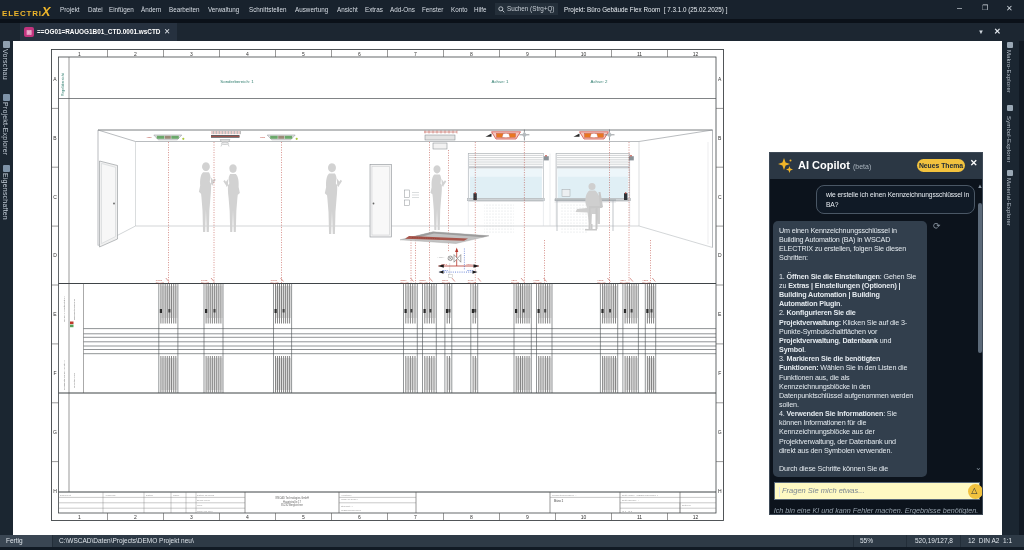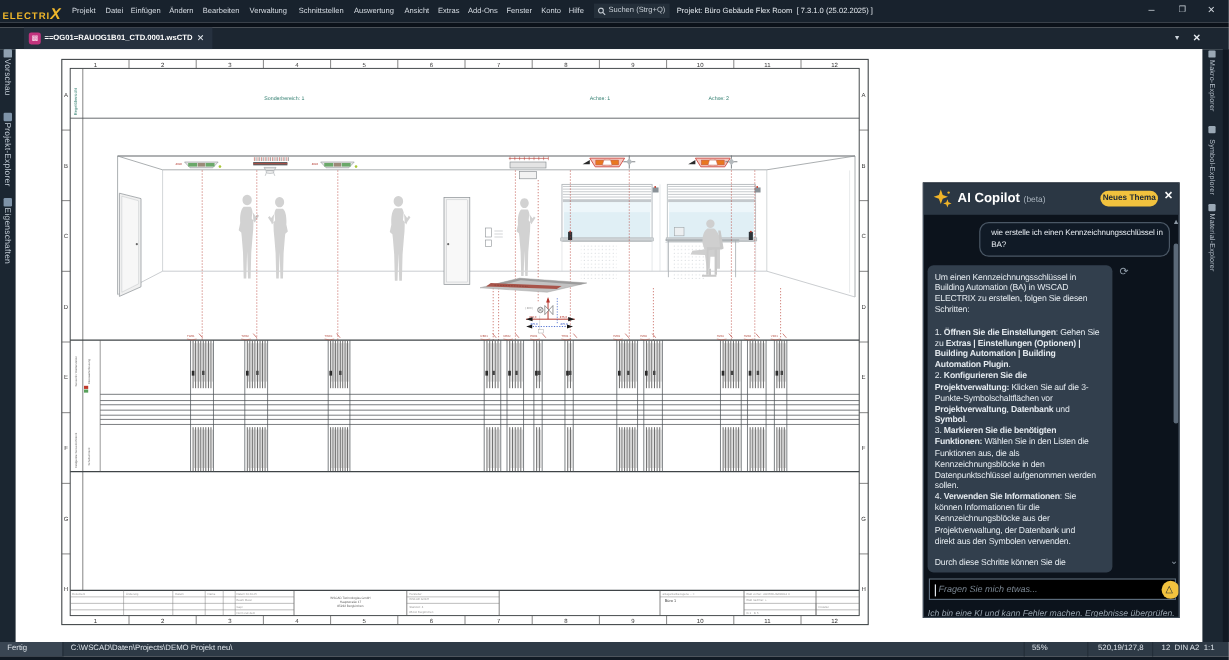--- a/index.html
+++ b/index.html
@@ -789,21 +789,21 @@
   </div>
   <div class="abs" style="left:163px;top:68px;color:#8b97a3;font-size:9px;">⟳</div>
   <div class="abs" style="left:3px;top:68px;width:154px;height:256px;background:#323f4d;border-radius:5px;box-sizing:border-box;overflow:hidden;">
     <div class="abs" style="left:6px;top:5px;width:146px;color:#e4eaef;font-size:7.2px;line-height:9.15px;letter-spacing:-0.15px;"><span style="white-space:nowrap">Um einen Kennzeichnungsschlüssel in</span><br><span style="white-space:nowrap">Building Automation (BA) in WSCAD</span><br><span style="white-space:nowrap">ELECTRIX zu erstellen, folgen Sie diesen</span><br><span style="white-space:nowrap">Schritten:</span><br><br><span style="white-space:nowrap">1. <b>Öffnen Sie die Einstellungen</b>: Gehen Sie</span><br><span style="white-space:nowrap">zu <b>Extras | Einstellungen (Optionen) |</b></span><br><span style="white-space:nowrap"><b>Building Automation | Building</b></span><br><span style="white-space:nowrap"><b>Automation Plugin</b>.</span><br><span style="white-space:nowrap">2. <b>Konfigurieren Sie die</b></span><br><span style="white-space:nowrap"><b>Projektverwaltung:</b> Klicken Sie auf die 3-</span><br><span style="white-space:nowrap">Punkte-Symbolschaltflächen vor</span><br><span style="white-space:nowrap"><b>Projektverwaltung</b>, <b>Datenbank</b> und</span><br><span style="white-space:nowrap"><b>Symbol</b>.</span><br><span style="white-space:nowrap">3. <b>Markieren Sie die benötigten</b></span><br><span style="white-space:nowrap"><b>Funktionen:</b> Wählen Sie in den Listen die</span><br><span style="white-space:nowrap">Funktionen aus, die als</span><br><span style="white-space:nowrap">Kennzeichnungsblöcke in den</span><br><span style="white-space:nowrap">Datenpunktschlüssel aufgenommen werden</span><br><span style="white-space:nowrap">sollen.</span><br><span style="white-space:nowrap">4. <b>Verwenden Sie Informationen</b>: Sie</span><br><span style="white-space:nowrap">können Informationen für die</span><br><span style="white-space:nowrap">Kennzeichnungsblöcke aus der</span><br><span style="white-space:nowrap">Projektverwaltung, der Datenbank und</span><br><span style="white-space:nowrap">direkt aus den Symbolen verwenden.</span><br><br><span style="white-space:nowrap">Durch diese Schritte können Sie die</span></div>
   </div>
   <div class="abs" style="left:207px;top:30px;width:5px;height:282px;">
     <div class="abs" style="left:0;top:0;color:#8b97a3;font-size:6px;">▲</div>
     <div class="abs" style="left:1px;top:20px;width:4px;height:150px;background:#5c6a79;border-radius:2px;"></div>
   </div>
   <div class="abs" style="left:205px;top:310px;color:#7e8a96;font-size:8px;">⌄</div>
-  <div class="abs" style="left:4px;top:329px;width:206px;height:18px;background:#000000;border:1px solid #5a6a7a;box-sizing:border-box;">
+  <div class="abs" style="left:4px;top:329px;width:206px;height:18px;background:#fef9c3;border:1px solid #5a6a7a;box-sizing:border-box;">
     <div class="abs" style="left:4px;top:3.5px;width:1px;height:10px;background:#dfe5ea;"></div>
     <div class="abs" style="left:7px;top:3px;color:#7a8692;font-size:7.5px;font-style:italic;">Fragen Sie mich etwas...</div>
     <div class="abs" style="left:193px;top:1px;width:15px;height:15px;border-radius:50%;background:#f2c23e;">
       <div class="abs" style="left:3.2px;top:2px;color:#1d2835;font-size:8px;">△</div>
     </div>
   </div>
-  <div class="abs" style="left:0;top:353px;width:212px;text-align:center;color:#97a3ae;font-size:7.2px;font-style:italic;white-space:nowrap;">Ich bin eine KI und kann Fehler machen. Ergebnisse überprüfen.</div>
+  <div class="abs" style="left:0;top:353px;width:212px;text-align:center;color:#97a3ae;font-size:7.2px;font-style:italic;white-space:nowrap;">Ich bin eine KI und kann Fehler machen. Ergebnisse benötigten.</div>
 </div>
 
 </body></html>

